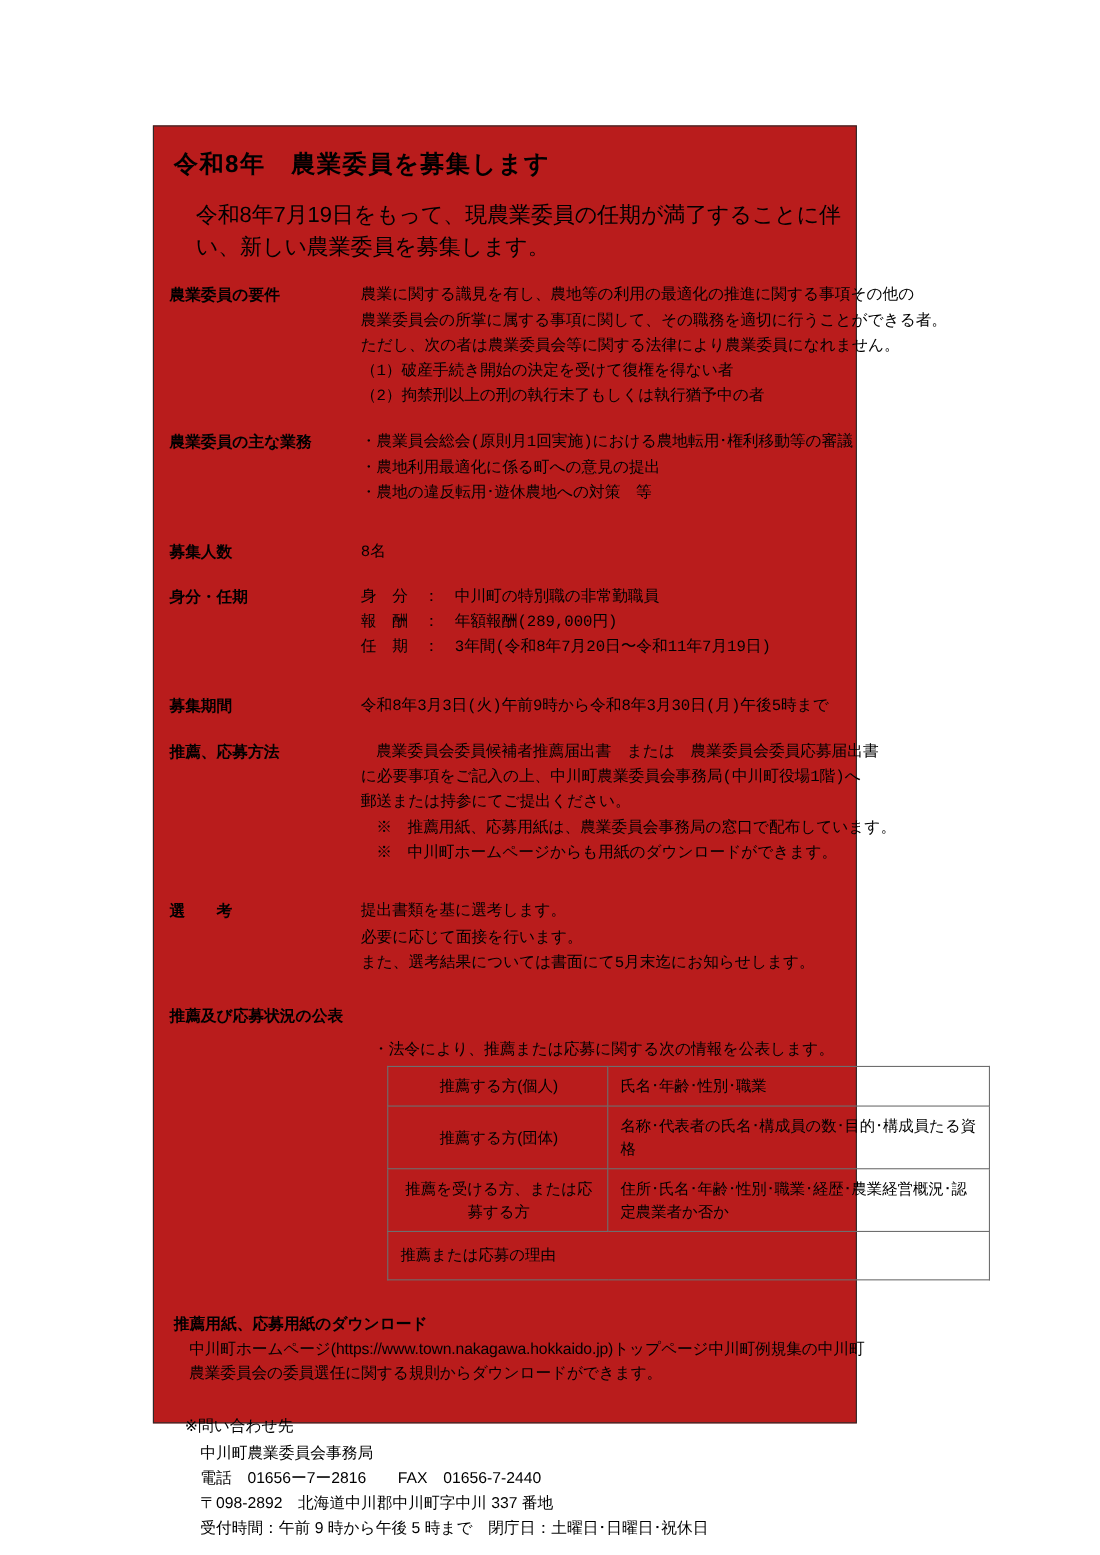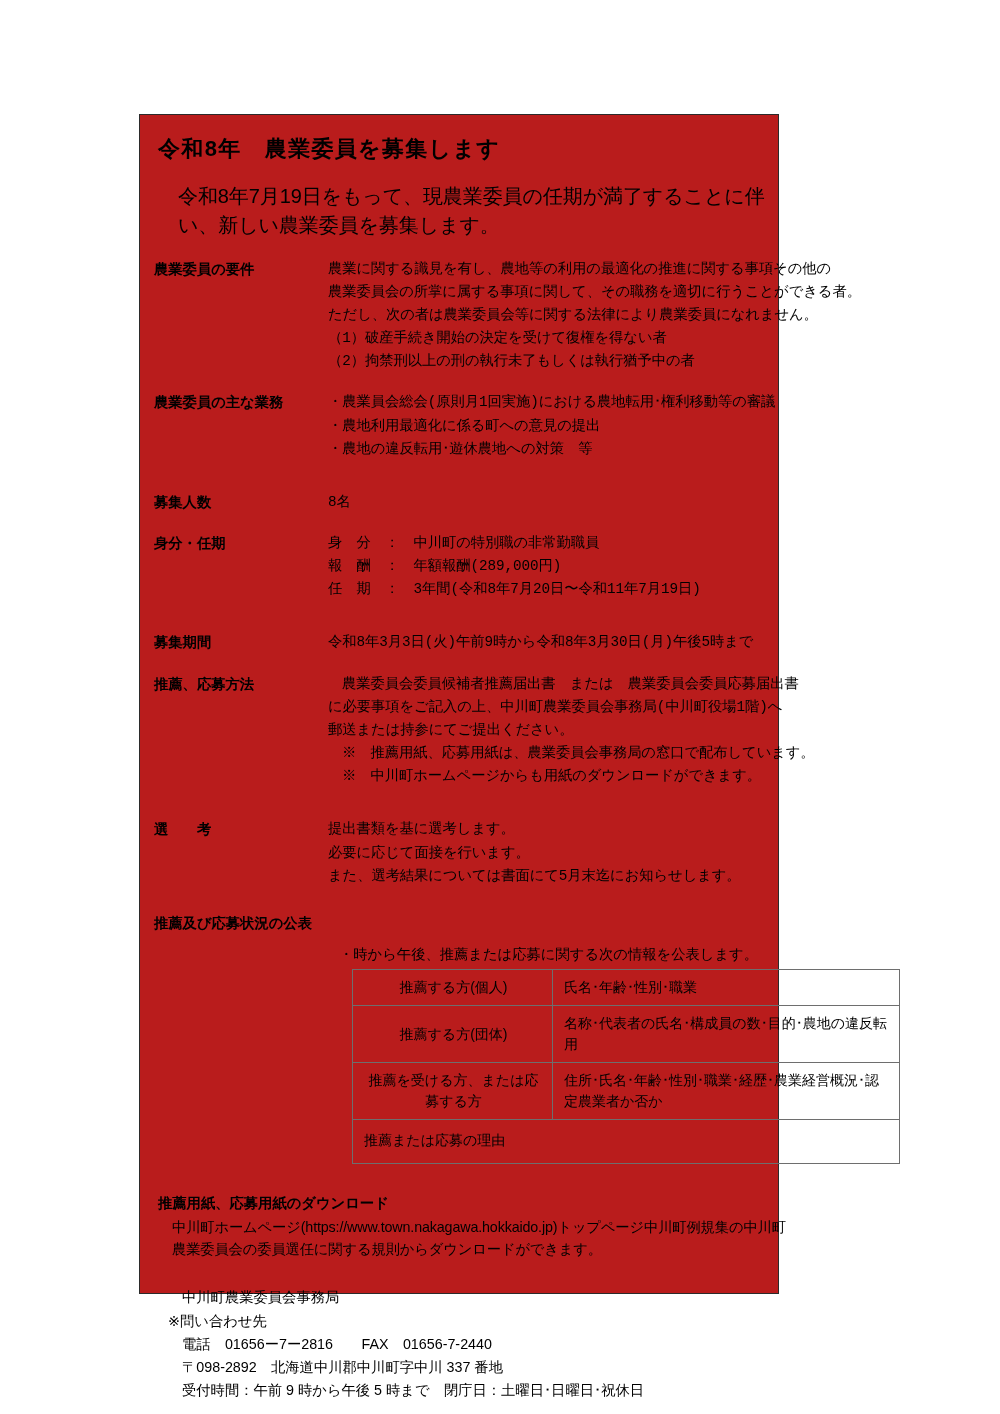--- a/index.html
+++ b/index.html
@@ -207,50 +207,50 @@
     <div class="row loose">
       <div class="row-label">選　　考</div>
       <div class="row-body">
         <span class="ln">提出書類を基に選考します。</span>
         <span class="ln">必要に応じて面接を行います。</span>
         <span class="ln">また、選考結果については書面にて5月末迄にお知らせします。</span>
       </div>
     </div>
 
     <div class="block-heading">推薦及び応募状況の公表</div>
-    <div class="note-line">・時から午後、推薦または応募に関する次の情報を公表します。</div>
+    <div class="note-line">・法令により、推薦または応募に関する次の情報を公表します。</div>
 
     <table class="disclosure-table">
       <tbody>
         <tr>
           <td class="c-key">推薦する方(個人)</td>
           <td class="c-val">氏名･年齢･性別･職業</td>
         </tr>
         <tr>
           <td class="c-key">推薦する方(団体)</td>
-          <td class="c-val">名称･代表者の氏名･構成員の数･目的･農地の違反転用</td>
+          <td class="c-val">名称･代表者の氏名･構成員の数･目的･構成員たる資格</td>
         </tr>
         <tr>
           <td class="c-key">推薦を受ける方、または応募する方</td>
           <td class="c-val">住所･氏名･年齢･性別･職業･経歴･農業経営概況･認定農業者か否か</td>
         </tr>
         <tr>
           <td class="fullspan" colspan="2">推薦または応募の理由</td>
         </tr>
       </tbody>
     </table>
 
     <div class="dl-heading">推薦用紙、応募用紙のダウンロード</div>
     <div class="dl-body">
       <span class="ln">中川町ホームページ(https://www.town.nakagawa.hokkaido.jp)トップページ中川町例規集の中川町</span>
       <span class="ln">農業委員会の委員選任に関する規則からダウンロードができます。</span>
     </div>
 
     <div class="contact">
+      <span class="ln">※問い合わせ先</span>
       <span class="ln ind">中川町農業委員会事務局</span>
-      <span class="ln">※問い合わせ先</span>
       <span class="ln ind">電話　01656ー7ー2816　　FAX　01656-7-2440</span>
       <span class="ln ind">〒098-2892　北海道中川郡中川町字中川 337 番地</span>
       <span class="ln ind">受付時間：午前 9 時から午後 5 時まで　閉庁日：土曜日･日曜日･祝休日</span>
     </div>
 
   </div>
 </div>
 
 </body></html>

